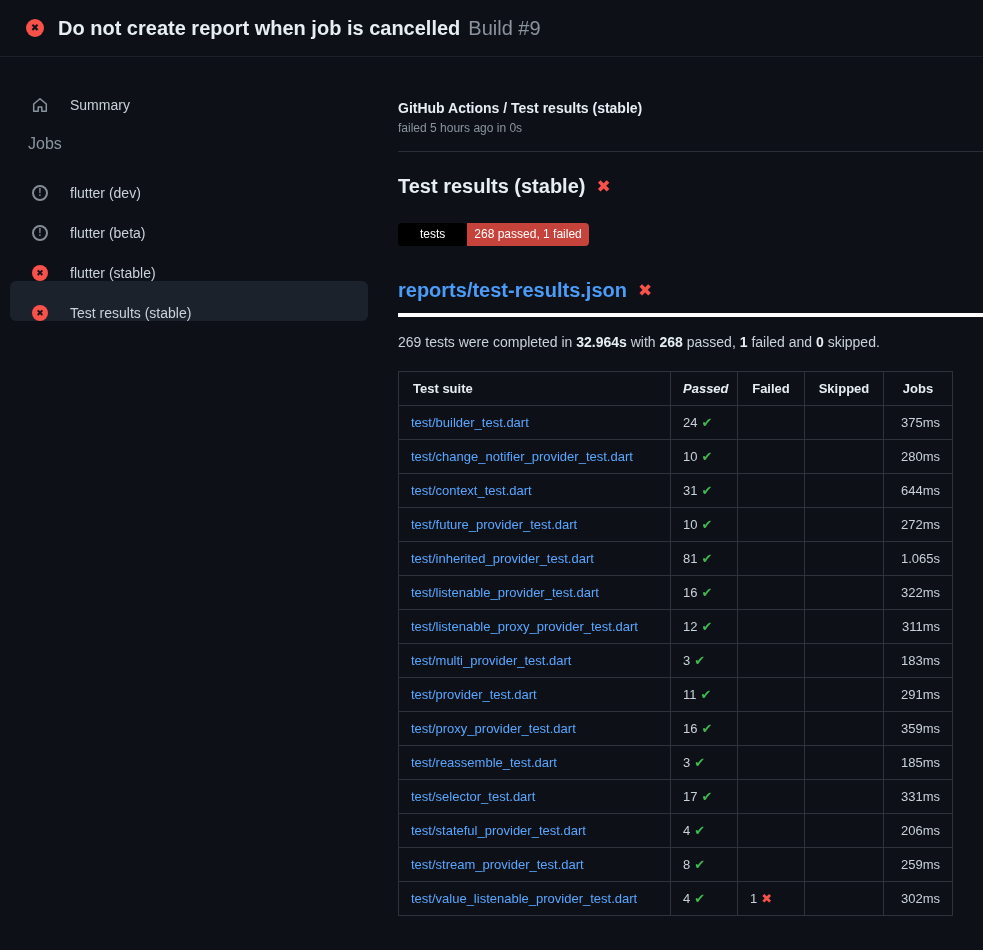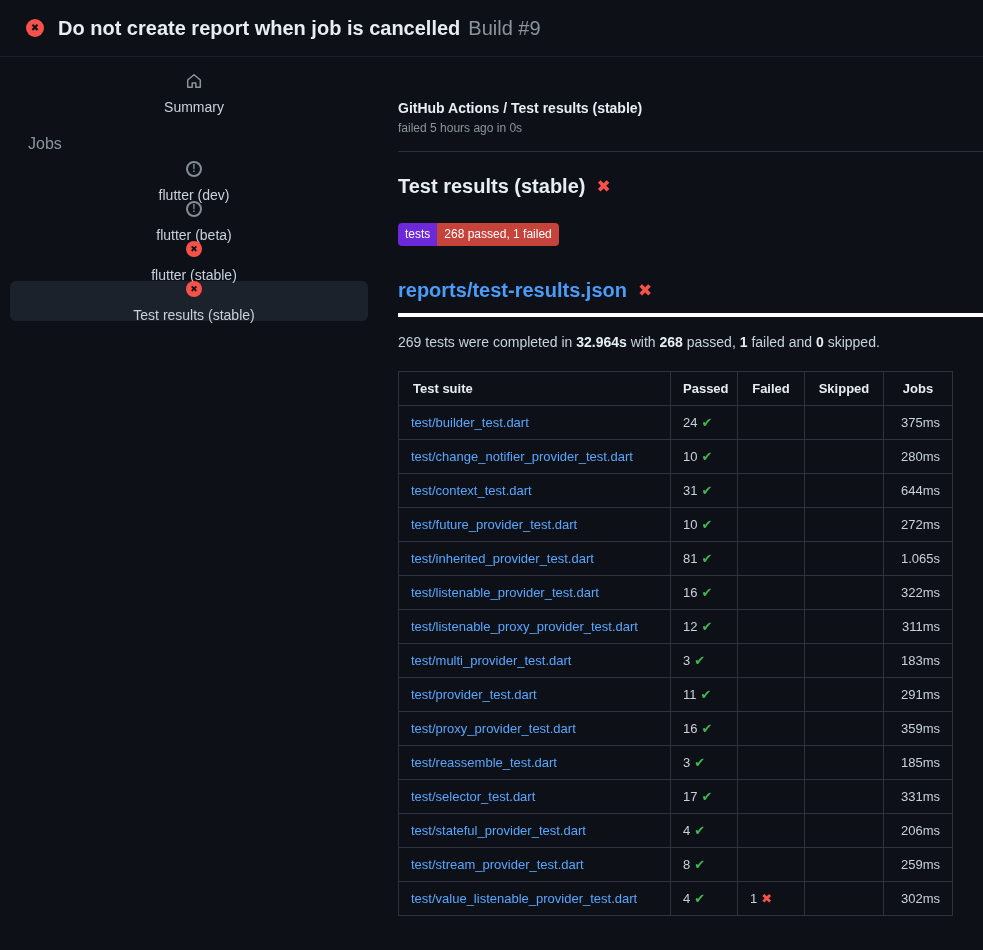--- a/index.html
+++ b/index.html
@@ -33,23 +33,23 @@
   }
   .page-title { font-size: 20px; font-weight: 700; color: #e6edf3; white-space: nowrap; }
   .page-title .build-num { color: #8b949e; font-weight: 400; margin-left: 8px; }
 
   
   .layout { display: flex; align-items: flex-start; }
 
   
   .sidebar { width: 388px; flex: none; padding: 16px 20px 0 10px; }
   .side-item {
-    display: flex; align-items: center; gap: 10px;
+    display: flex; align-items: flex-end; gap: 22px;
     height: 40px; padding: 0 12px 0 22px;
-    border-radius: 6px; cursor: pointer; font-size: 14px; color: #c9d1d9; flex-direction: column;
+    border-radius: 6px; cursor: pointer; font-size: 14px; color: #c9d1d9;
   }
   .side-item.selected { background: #1b222c; }
   .side-label { white-space: nowrap; }
   .jobs-label { margin: 22px 0 8px; padding-left: 18px; font-size: 16px; color: #8b949e; }
   .home-icon svg { display: block; }
 
   
   .main { flex: 1; min-width: 0; padding: 43px 0 0 10px; }
   .breadcrumb { font-size: 14px; font-weight: 700; color: #e6edf3; }
   .run-meta { font-size: 12px; color: #8b949e; margin-top: 5px; }
@@ -59,21 +59,21 @@
     margin-top: 23px; font-size: 20px; font-weight: 700; color: #e6edf3;
   }
   .heading-x {
     color: #f85149; font-size: 17px; font-weight: 700;
     font-family: "DejaVu Sans", sans-serif; line-height: 1;
   }
   .badge {
     display: inline-flex; margin-top: 25px; font-size: 12px;
     border-radius: 4px; overflow: hidden; color: #ffffff; line-height: 1.4;
   }
-  .badge-label { background: #6d28d9; padding: 3px 7px; }
+  .badge-label { background: #000000; padding: 3px 22px; }
   .badge-value { background: #c5433b; padding: 3px 7px; }
   .report-heading {
     display: flex; align-items: center; gap: 11px;
     margin-top: 33px; padding-bottom: 11px;
     border-bottom: 4px solid #ffffff;
     font-size: 20px; font-weight: 700;
   }
   .report-link { color: #4b9bf8; text-decoration: none; cursor: pointer; }
   .summary-line { margin-top: 17px; font-size: 14px; color: #c9d1d9; }
   .summary-line b { color: #e6edf3; font-weight: 700; }
@@ -81,21 +81,21 @@
   
   .results-table {
     border-collapse: collapse; table-layout: fixed;
     margin-top: 21px; font-size: 13px; width: 554px;
   }
   .results-table th, .results-table td {
     border: 1px solid #2d333b; height: 34px; padding: 0 12px;
   }
   .results-table th { color: #e6edf3; font-weight: 700; font-size: 13px; text-align: center; }
   th.col-suite { width: 272px; text-align: left; padding-left: 14px; }
-  th.col-passed { width: 67px; }
+  th.col-passed { width: 67px; font-style: italic; }
   th.col-failed { width: 67px; }
   th.col-skipped { width: 79px; }
   th.col-time { width: 69px; }
   .cell-suite { padding-left: 14px; }
   .suite-link { color: #58a6ff; text-decoration: none; cursor: pointer; white-space: nowrap; }
   .cell-num { text-align: left; padding-right: 13px; white-space: nowrap; }
   .cell-time { text-align: right; padding-right: 13px; color: #c9d1d9; }
   .check-icon { color: #3fb950; margin-left: 4px; font-family: "DejaVu Sans", sans-serif; }
   .cross-icon { color: #f85149; margin-left: 4px; font-family: "DejaVu Sans", sans-serif; }
 </style>

